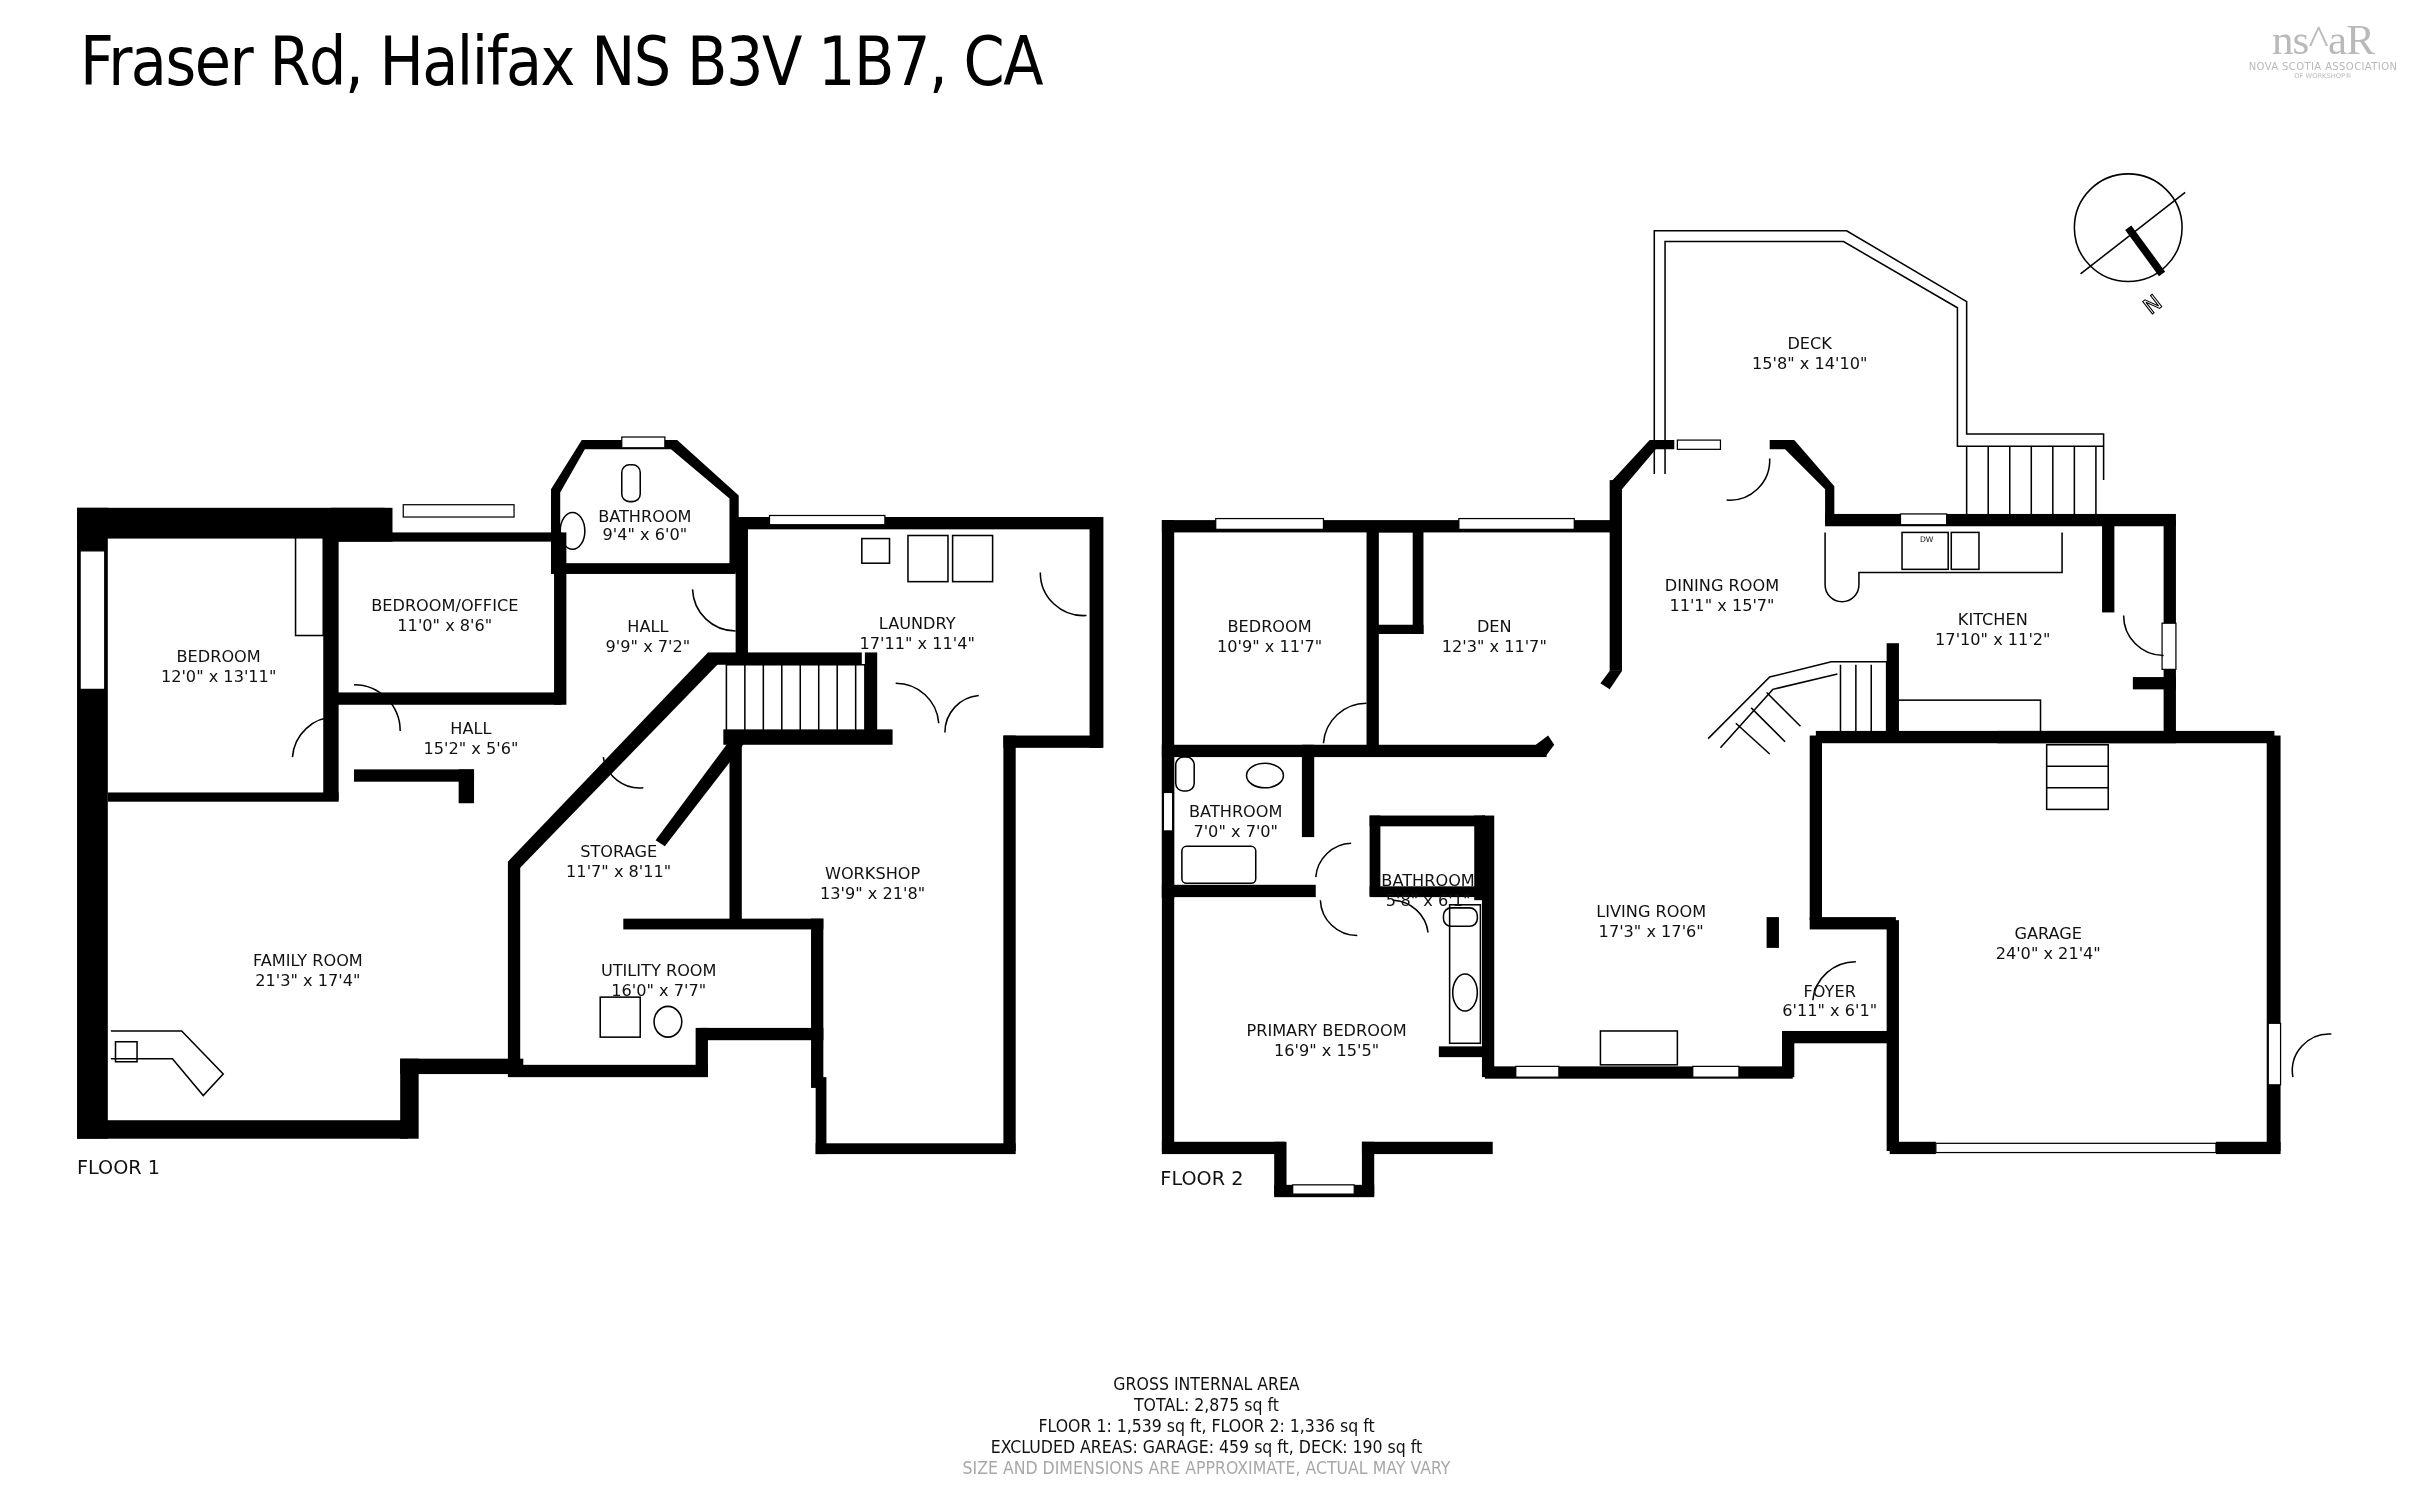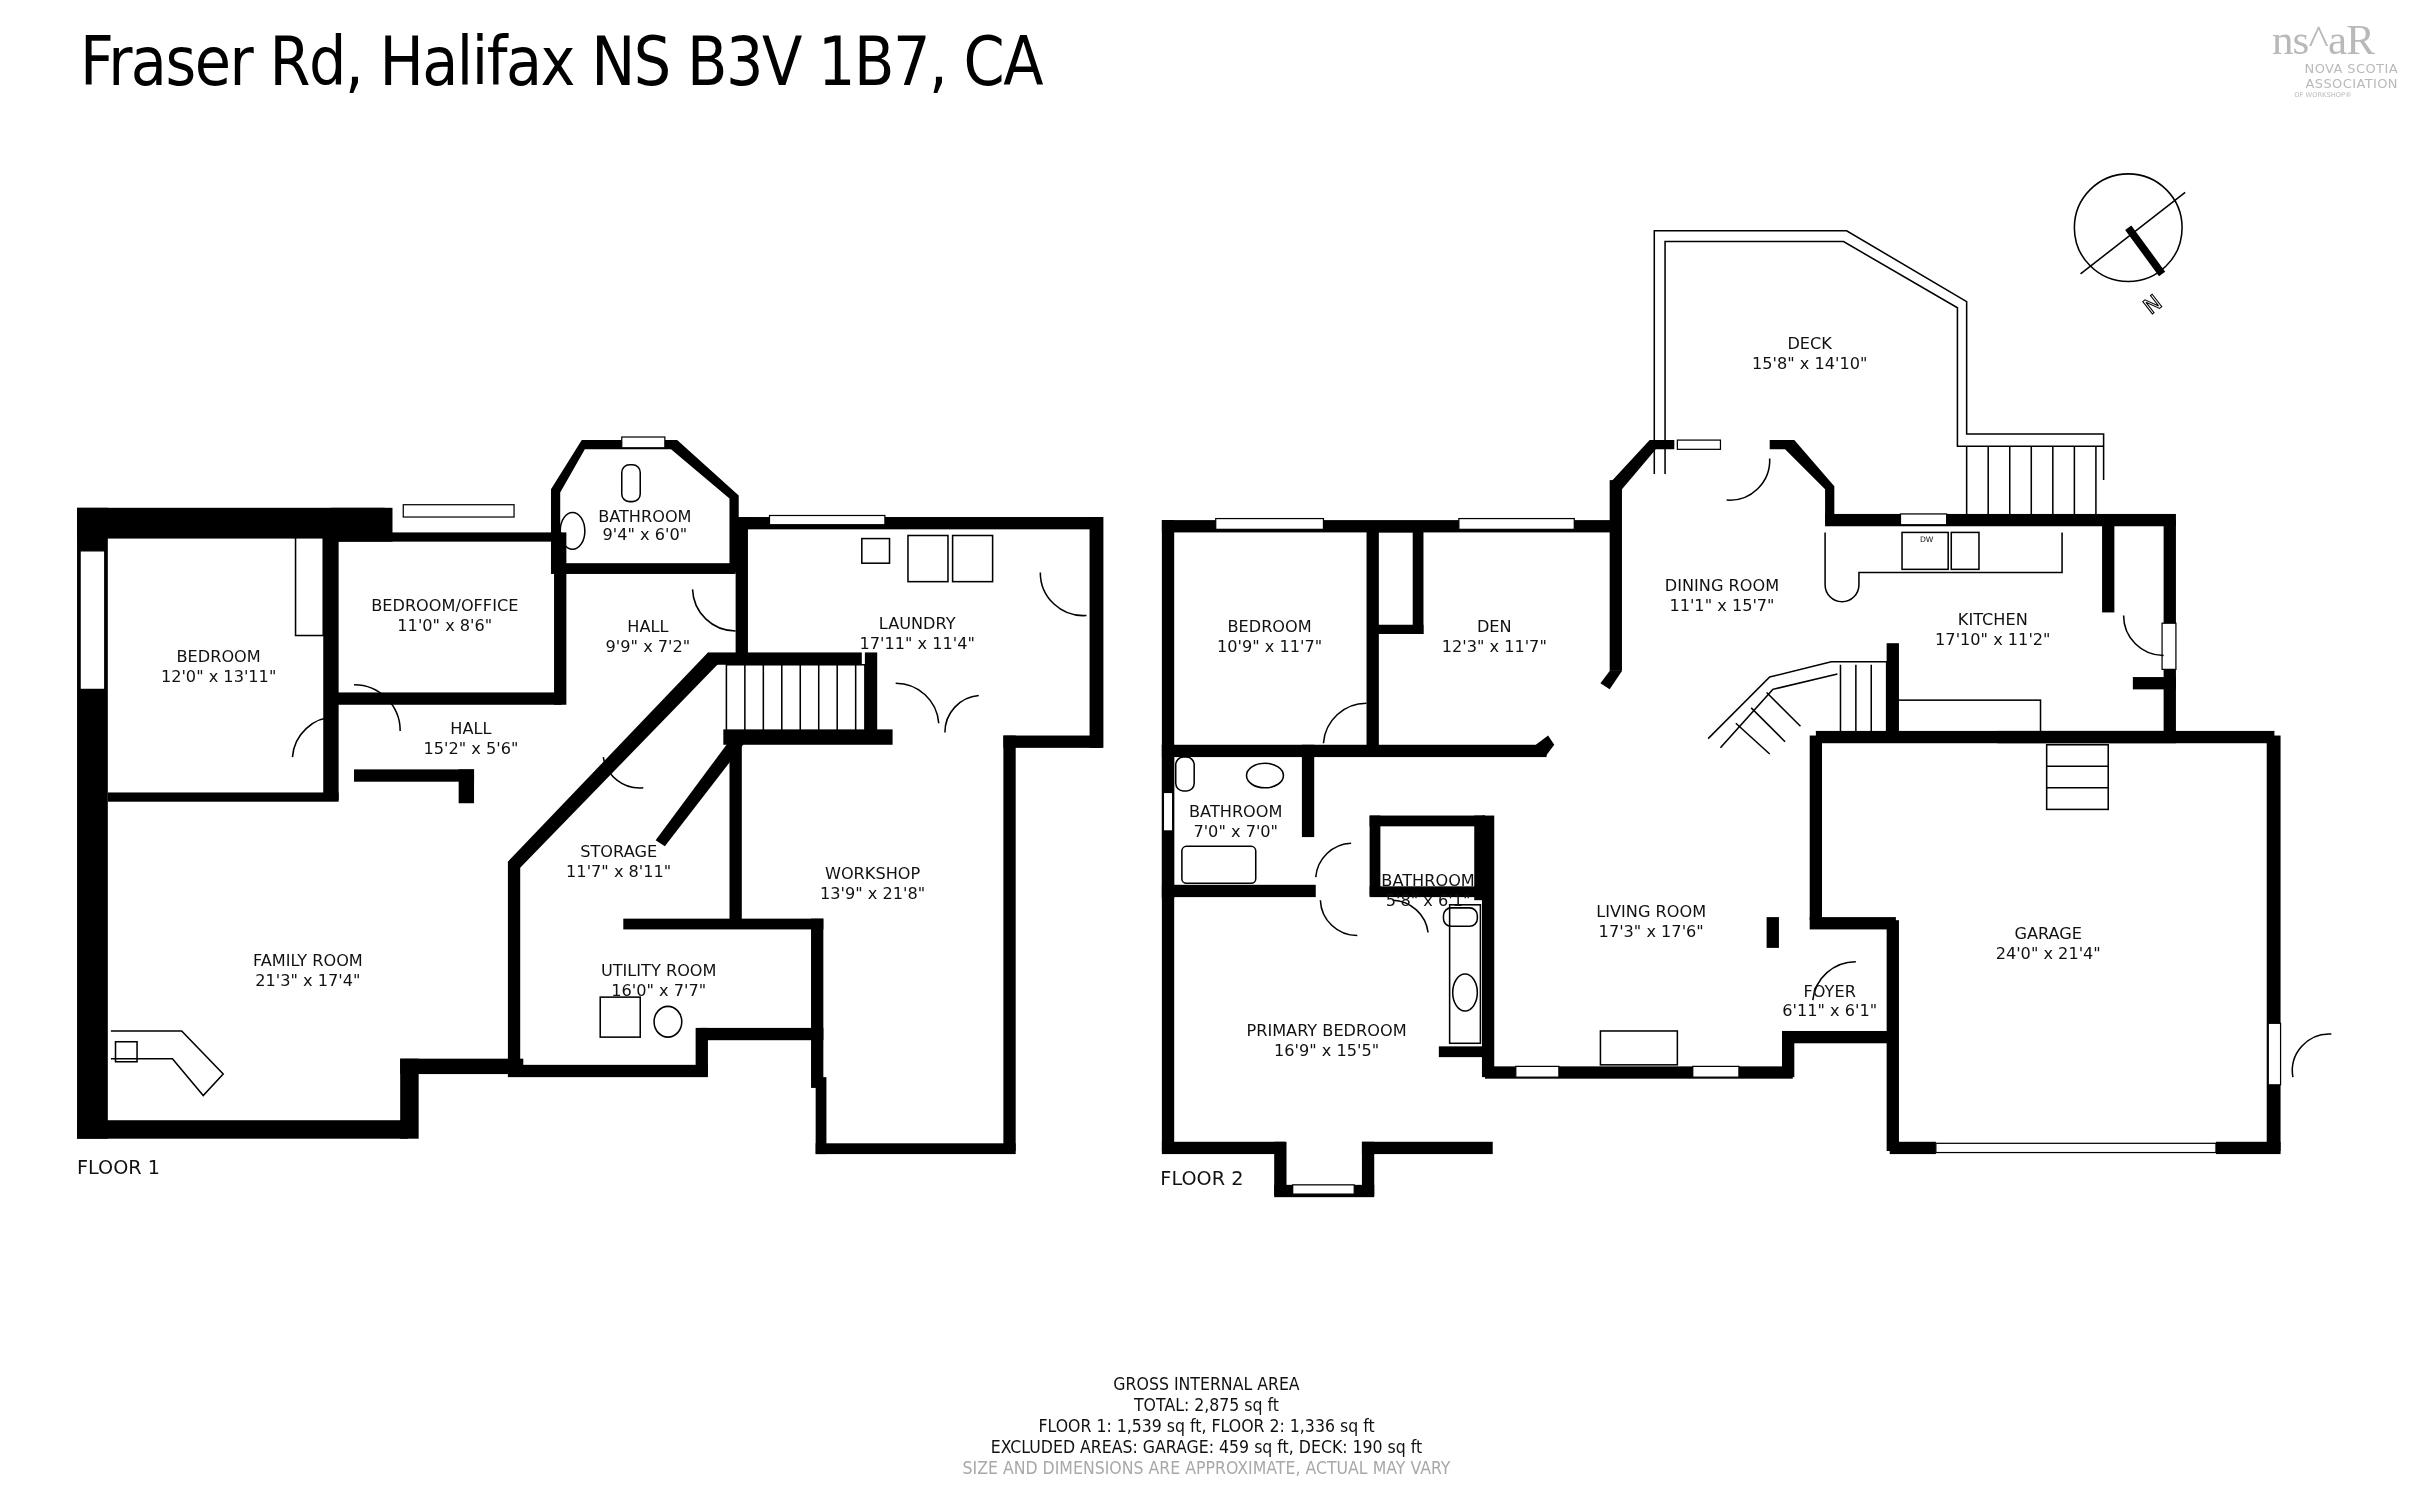--- a/index.html
+++ b/index.html
@@ -2,21 +2,21 @@
 <html style="font-size:13.3px"><head>
 <meta charset="utf-8">
 <style>
   html, body { margin:0; padding:0; background:#ffffff; }
   body { width:2413px; height:1508px; position:relative; overflow:hidden;
          font-family:"DejaVu Sans", "Liberation Sans", sans-serif; }
   .title { position:absolute; left:80px; top:23.4px; font-size:67px; color:#000;
            font-family:"DejaVu Sans", sans-serif; letter-spacing:-1.7px; transform:scaleX(0.88); transform-origin:left top; }
   .logo { position:absolute; right:15px; top:18.3px; width:150px; text-align:center; color:#b9b9b9; }
   .logo .mark { font-size:43px; font-family:Liberation Serif, serif; letter-spacing:-0.8px; line-height:43px; }
-  .logo .sub1 { font-size:13px; letter-spacing:0.4px;text-align:right; }
+  .logo .sub1 { font-size:10px; letter-spacing:0.4px; }
   .logo .sub2 { font-size:6.7px; }
   svg.plan { position:absolute; left:0; top:0; }
   .wall { fill:#000; }
   .thin { fill:none; stroke:#000; stroke-width:1; }
   .win { fill:#fff; stroke:#000; stroke-width:0.8; }
   .rl { font-family:"DejaVu Sans", sans-serif; font-size:10.5px; fill:#111; text-anchor:middle; }
   .fl { font-family:"DejaVu Sans", sans-serif; font-size:12.5px; fill:#111; }
   .area { position:absolute; left:0; width:2413px; top:1374px; text-align:center; color:#111;
           font-size:17.5px; line-height:21px; font-family:"DejaVu Sans", sans-serif; transform:scaleX(0.9); }
   .area .disc { color:#a8a8a8; }

